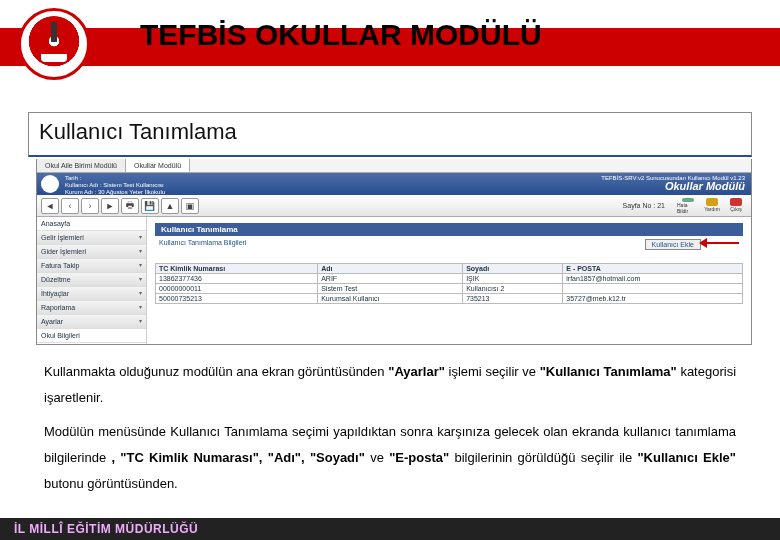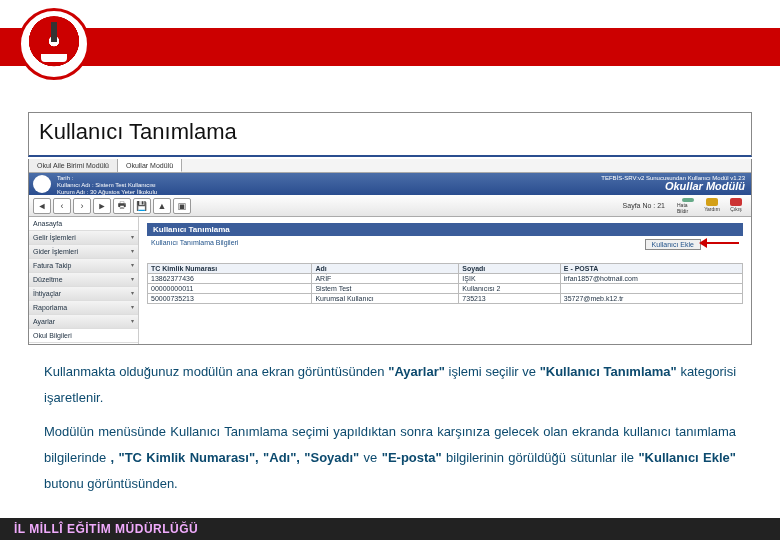--- a/index.html
+++ b/index.html
@@ -10,21 +10,21 @@
   .logo { position: absolute; left: 18px; top: 8px; width: 72px; height: 72px; border-radius: 50%; background: #fff; border: 3px solid #cc0000; display: flex; align-items: center; justify-content: center; z-index: 2; }
   .logo-inner { width: 56px; height: 56px; border-radius: 50%; background: radial-gradient(circle at 50% 45%, #fff 12%, #cc0000 13%, #cc0000 60%, #fff 61%); position: relative; }
   .torch { position: absolute; left: 50%; top: 10%; transform: translateX(-50%); width: 6px; height: 20px; background: #333; }
   .flame { position: absolute; left: 50%; top: 2%; transform: translateX(-50%); width: 10px; height: 10px; background: #cc0000; border-radius: 50% 50% 50% 0; }
   .book { position: absolute; left: 50%; bottom: 18%; transform: translateX(-50%); width: 26px; height: 8px; background: #fff; border-radius: 0 0 4px 4px; }
   .main-title { position: absolute; left: 140px; top: 18px; font-size: 30px; font-weight: 700; color: #000; z-index: 3; }
 
   .subtitle-box { margin: 22px 28px 0 28px; border: 1px solid #888; border-bottom: 2px solid #2a4d8f; padding: 6px 10px 10px 10px; }
   .subtitle { font-size: 22px; font-weight: 400; color: #111; }
 
-  .app-shot { margin: 2px 28px 0 28px; border: 1px solid #888; border-top: none; height: 186px; position: relative; font-size: 8px; background: #7f1d1d; overflow: hidden; }
+  .app-shot { margin: 2px 28px 0 36px; border: 1px solid #888; border-top: none; height: 186px; position: relative; font-size: 8px; background: #7f1d1d; overflow: hidden; }
   .tabs { height: 14px; background: #f4f4f4; border-bottom: 1px solid #aaa; display: flex; }
   .tab { padding: 2px 8px; border-right: 1px solid #aaa; background: #eee; color: #333; font-size: 7px; line-height: 10px; }
   .tab.active { background: #fff; border-bottom: 1px solid #fff; }
   .banner { height: 22px; background: linear-gradient(180deg,#4b6ea8,#2a4d8f); position: relative; }
   .banner-logo { position: absolute; left: 4px; top: 2px; width: 18px; height: 18px; border-radius: 50%; background: #fff; }
   .banner-info { position: absolute; left: 28px; top: 2px; color: #fff; font-size: 6px; line-height: 7px; }
   .banner-right { position: absolute; right: 6px; top: 1px; color: #fff; font-size: 6px; text-align: right; line-height: 8px; }
   .banner-right .big { font-size: 11px; font-weight: 700; font-style: italic; }
   .toolbar { height: 22px; background: linear-gradient(180deg,#fefefe,#e6e6e6); border-bottom: 1px solid #aaa; display: flex; align-items: center; padding: 0 4px; gap: 2px; }
   .tbtn { width: 18px; height: 16px; background: #fff; border: 1px solid #999; border-radius: 2px; display: flex; align-items: center; justify-content: center; font-size: 9px; color: #444; }
@@ -46,38 +46,39 @@
   .panel-info { font-size: 7px; color: #22538a; padding: 3px 4px; }
   .add-btn { position: absolute; right: 50px; top: 22px; padding: 1px 6px; font-size: 7px; background: #f0f0f0; border: 1px solid #888; color: #22538a; }
   .arrow { position: absolute; right: 12px; top: 22px; width: 40px; height: 8px; }
   .arrow::before { content: ""; position: absolute; left: 6px; top: 3px; right: 0; height: 2px; background: #c00; }
   .arrow::after { content: ""; position: absolute; left: 0; top: -1px; width: 0; height: 0; border-top: 5px solid transparent; border-bottom: 5px solid transparent; border-right: 8px solid #c00; }
 
   table.data { width: 100%; border-collapse: collapse; margin-top: 14px; }
   table.data th, table.data td { border: 1px solid #bbb; font-size: 7px; padding: 1px 3px; text-align: left; color: #234; }
   table.data th { background: #eef2f8; font-weight: 700; }
 
-  .prose { margin: 14px 44px 0 44px; font-size: 13px; color: #0c4a6e; line-height: 2.0; text-align: justify; }
+  .prose { margin: 14px 44px 0 44px; font-size: 13px; color: #000000; line-height: 2.0; text-align: justify; }
   .prose p { margin-bottom: 8px; }
   .prose b { font-weight: 700; }
 
   .footer { position: absolute; left: 0; right: 0; bottom: 0; height: 22px; background: #222; color: #f0abfc; font-size: 12px; font-weight: 700; letter-spacing: 0.5px; padding-left: 14px; line-height: 22px; }
 </style>
 </head>
 <body>
 
 <div class="header-band">
   <div class="red-bar"></div>
   <div class="logo">
     <div class="logo-inner">
       <div class="flame"></div>
       <div class="torch"></div>
       <div class="book"></div>
     </div>
   </div>
+  <div class="main-title">TEFBİS OKULLAR MODÜLÜ</div>
 </div>
 
 <div class="subtitle-box">
   <div class="subtitle">Kullanıcı Tanımlama</div>
 </div>
 
 <div class="app-shot">
   <div class="tabs">
     <div class="tab">Okul Aile Birimi Modülü</div>
     <div class="tab active">Okullar Modülü</div>
@@ -195,17 +196,17 @@
       </table>
     </div>
   </div>
 </div>
 
 <div class="prose">
   <p>
     <span>Kullanmakta olduğunuz modülün ana ekran görüntüsünden </span><b>"Ayarlar"</b><span> işlemi seçilir ve </span><b>"Kullanıcı Tanımlama"</b><span> kategorisi işaretlenir.</span>
   </p>
   <p>
-    <span>Modülün menüsünde Kullanıcı Tanımlama seçimi yapıldıktan sonra karşınıza gelecek olan ekranda kullanıcı tanımlama bilgilerinde </span><b>, "TC Kimlik Numarası", "Adı", "Soyadı"</b><span> ve </span><b>"E-posta"</b><span> bilgilerinin görüldüğü sütunlar ile </span><b>"Kullanıcı Ekle"</b><span> butonu görüntüsünden.</span>
+    <span>Modülün menüsünde Kullanıcı Tanımlama seçimi yapıldıktan sonra karşınıza gelecek olan ekranda kullanıcı tanımlama bilgilerinde </span><b>, "TC Kimlik Numarası", "Adı", "Soyadı"</b><span> ve </span><b>"E-posta"</b><span> bilgilerinin görüldüğü seçilir ile </span><b>"Kullanıcı Ekle"</b><span> butonu görüntüsünden.</span>
   </p>
 </div>
 
 <div class="footer">İL MİLLÎ EĞİTİM MÜDÜRLÜĞÜ</div>
 
 </body></html>

